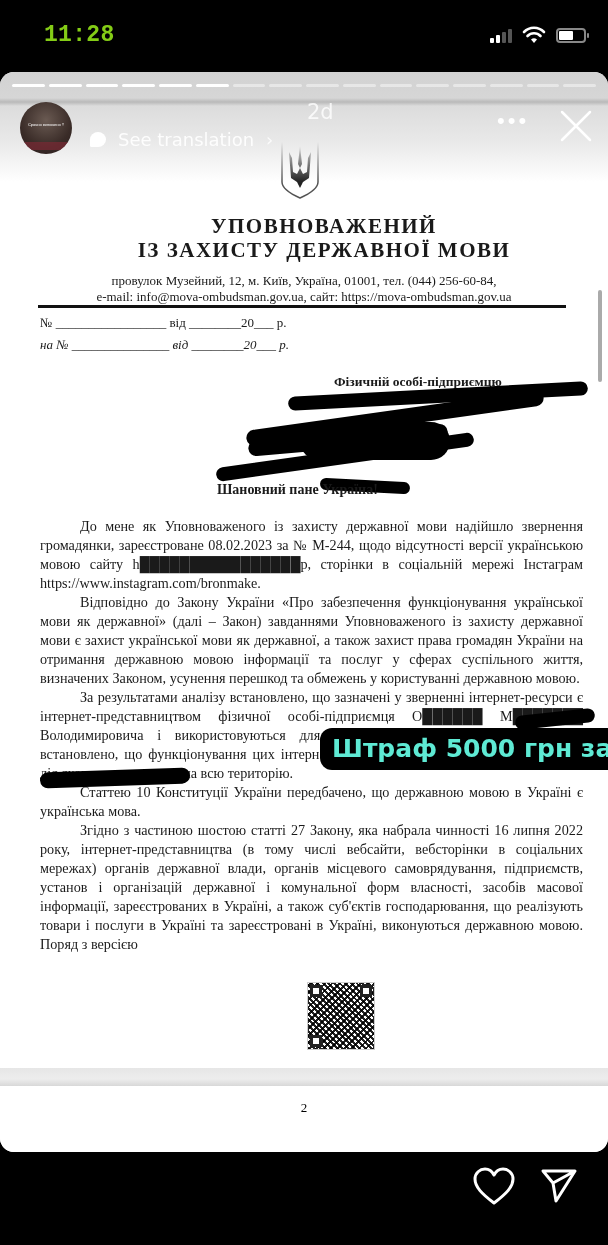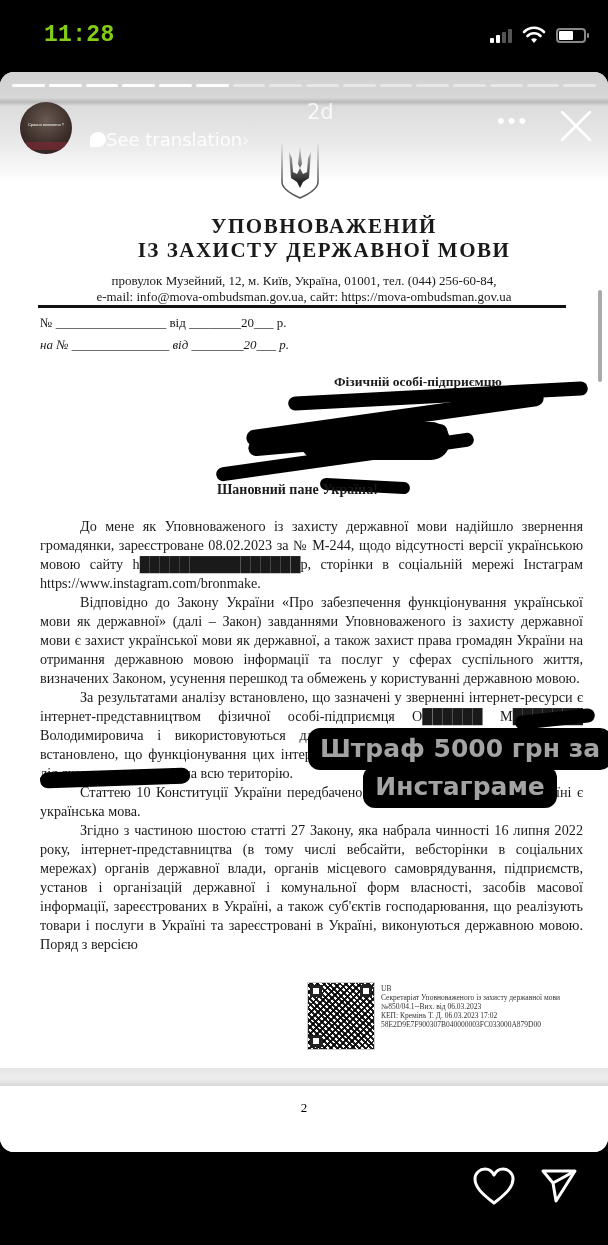--- a/index.html
+++ b/index.html
@@ -25,21 +25,21 @@
   .progress .seg { flex: 1; height: 3px; border-radius: 2px; background: rgba(255,255,255,0.45); }
   .progress .seg.filled { background: #fff; }
 
   .avatar { position: absolute; left: 20px; top: 30px; width: 52px; height: 52px; border-radius: 50%;
      background: radial-gradient(circle at 50% 35%, #6a5a52 0%, #3a2c28 60%, #2a1c1c 100%); overflow: hidden; }
   .avatar-text { position: absolute; left: 4px; right: 4px; top: 20px; color: #fff; font-size: 4px; text-align: center; line-height: 5px; }
   .avatar-stripe { position: absolute; left: 0; right: 0; bottom: 4px; height: 8px; background: #7a2a34; opacity: 0.7; }
 
   .username { position: absolute; left: 90px; top: 28px; color: #fff; font-size: 21px; font-family: "DejaVu Sans", sans-serif; text-shadow: 0 0 2px rgba(0,0,0,0.1); }
   .time-ago { position: absolute; left: 307px; top: 28px; color: rgba(255,255,255,0.8); font-size: 21px; font-family: "DejaVu Sans", sans-serif; }
-  .translate { position: absolute; left: 90px; top: 57px; color: rgba(255,255,255,0.9); font-size: 18px; display: flex; align-items: center; gap: 0; font-family: "DejaVu Sans", sans-serif; }
+  .translate { position: absolute; left: 90px; top: 57px; color: rgba(255,255,255,0.9); font-size: 18px; display: flex; align-items: center; gap: 12px; font-family: "DejaVu Sans", sans-serif; }
   .bubble-icon { width: 16px; height: 15px; background: #fff; border-radius: 50% 50% 50% 10%; display: inline-block; }
   .chev { font-size: 18px; color: rgba(255,255,255,0.8); }
   .more-btn { position: absolute; left: 497px; top: 44px; color: #fff; font-size: 22px; letter-spacing: 3px; line-height: 10px; }
   .close-btn { position: absolute; left: 556px; top: 34px; width: 40px; height: 40px; }
 
   
   .doc { position: absolute; left: 0; top: 0; width: 608px; font-family: "Liberation Serif", serif; color: #1a1a1a; }
   .coat { position: absolute; left: 279px; top: 66px; width: 42px; height: 62px; }
   .org-title { position: absolute; left: 0; width: 608px; text-align: center; font-weight: bold; font-size: 21px; letter-spacing: 1.5px; margin-left: 20px; }
   .t1 { top: 142px; }
@@ -64,21 +64,21 @@
       repeating-linear-gradient(-45deg, #222 0 2px, #fff 2px 5px); background-blend-mode: multiply; position: relative; border: 1px solid #ccc; }
   .qr .fp { position: absolute; width: 12px; height: 12px; border: 3px solid #222; background: #fff; }
   .stamp-text { font-size: 7.5px; line-height: 9px; color: #333; padding-top: 2px; }
 
   .page-gap { position: absolute; left: 0; top: 996px; width: 608px; height: 18px; background: linear-gradient(#e6e6e6, #ededed 60%, #d8d8d8); }
   .page2 { position: absolute; left: 0; top: 1014px; width: 608px; height: 66px; background: #fff; font-family: "Liberation Serif", serif; }
   .page-num { position: absolute; left: 0; width: 608px; text-align: center; top: 14px; font-size: 13px; }
   .page2-line { position: absolute; left: 40px; width: 543px; top: 42px; font-size: 14.2px; text-align: justify; text-align-last: justify; }
 
   
-  .caption { position: absolute; left: 320px; top: 660px; width: 280px; display: flex; flex-direction: column; align-items: center; font-family: "DejaVu Sans", sans-serif; font-weight: bold; color: #a3a3a3; }
+  .caption { position: absolute; left: 320px; top: 660px; width: 280px; display: flex; flex-direction: row; align-items: center; font-family: "DejaVu Sans", sans-serif; font-weight: bold; color: #5eead4; }
   .cap-line { background: #000; font-size: 25px; padding: 4px 12px; border-radius: 12px; margin-top: -4px; line-height: 34px; white-space: nowrap; }
 
   
   .bottom { position: absolute; left: 0; top: 1152px; width: 608px; height: 93px; background: #000; }
   .heart { position: absolute; left: 472px; top: 14px; width: 44px; height: 40px; }
   .send { position: absolute; left: 540px; top: 14px; width: 38px; height: 38px; }
 </style>
 </head>
 <body>
 
@@ -140,27 +140,20 @@
 
     <div class="scribble" style="left:40px;top:698px;width:150px;height:16px;transform:rotate(-2deg)"></div>
     <div class="scribble" style="left:515px;top:640px;width:80px;height:14px;transform:rotate(-6deg)"></div>
 
     <div class="footer-stamp">
       <div class="qr">
         <div class="fp" style="left:2px;top:2px"></div>
         <div class="fp" style="right:2px;top:2px"></div>
         <div class="fp" style="left:2px;bottom:2px"></div>
       </div>
-      <div class="stamp-text">
-        <div>UB</div>
-        <div>Секретаріат Уповноваженого із захисту державної мови</div>
-        <div>№850/04.1--Вих. від 06.03.2023</div>
-        <div>КЕП: Кремінь Т. Д. 06.03.2023 17:02</div>
-        <div>58E2D9E7F900307B040000003FC033000A879D00</div>
-      </div>
     </div>
 
     <div class="scrollbar"></div>
   </div>
 
   <div class="page-gap"></div>
   <div class="page2">
     <div class="page-num">2</div>
   </div>
 

